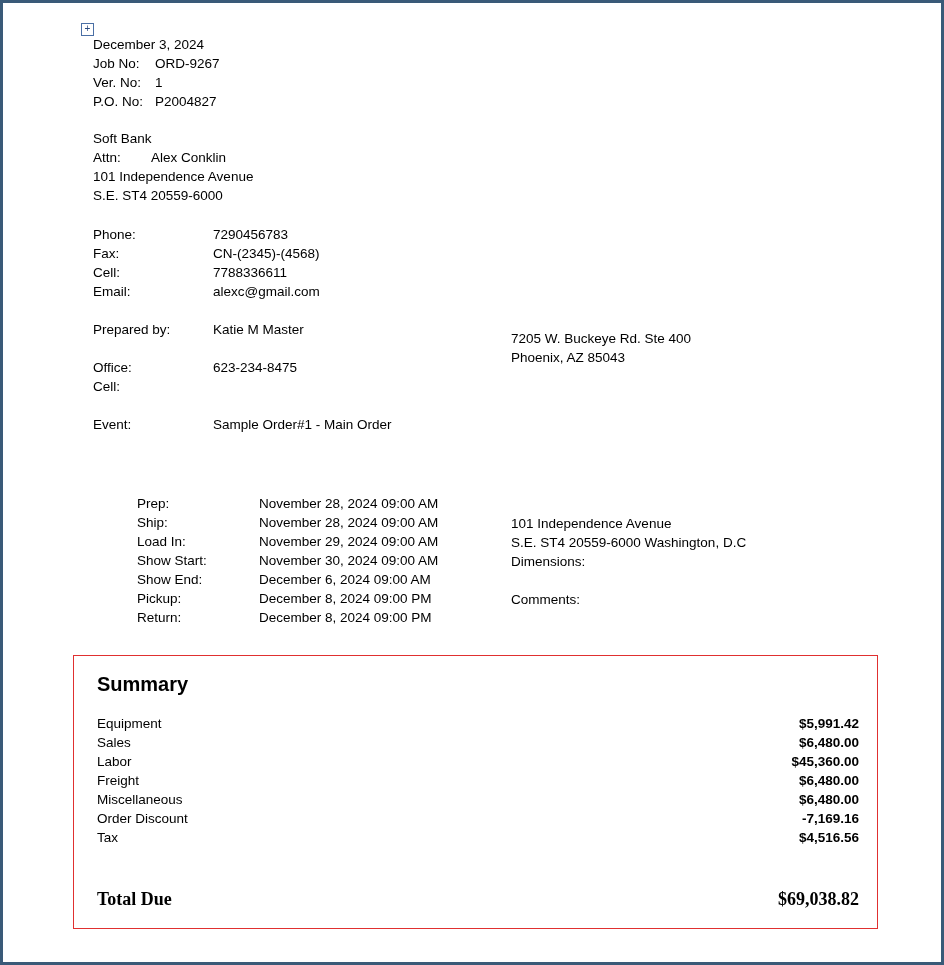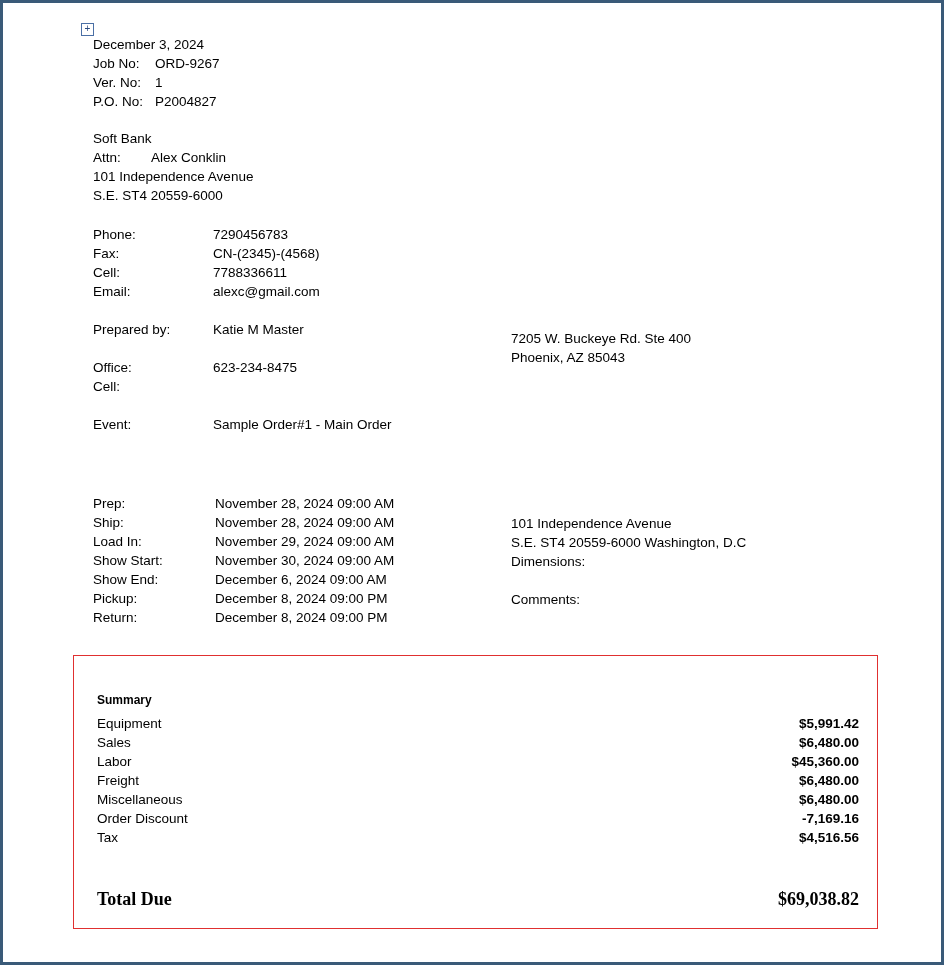--- a/index.html
+++ b/index.html
@@ -89,43 +89,42 @@
     position: absolute;
     top: 2px;
     font-size: 13.5px;
     line-height: 17px;
   }
   #agenda-bar .c1 { left: 5px; }
   #agenda-bar .c2 { left: 420px; }
 
   
   #agenda-left { left: 90px; top: 491px; }
-  #agenda-left .k { display: inline-block; width: 122px; }
+  #agenda-left .k { display: inline-block; width: 122px; margin-left: 44px; }
 
   #venue-right { left: 508px; top: 511px; }
   #venue-right .k2 { display: inline-block; width: 60px; }
 
   
   #summary-box {
     position: absolute;
     left: 70px;
     top: 652px;
     width: 805px;
     height: 274px;
     border: 1px solid #e03030;
     box-sizing: border-box;
     background: #ffffff;
   }
   #summary-title {
     position: absolute;
     left: 23px;
     top: 17px;
-    font-size: 12px;
+    font-size: 20px;
     font-weight: bold;
-    margin-top: 20px;
   }
   #summary-rows {
     position: absolute;
     left: 23px;
     top: 58px;
     right: 18px;
   }
   #summary-rows .srow {
     position: relative;
     height: 19px;

